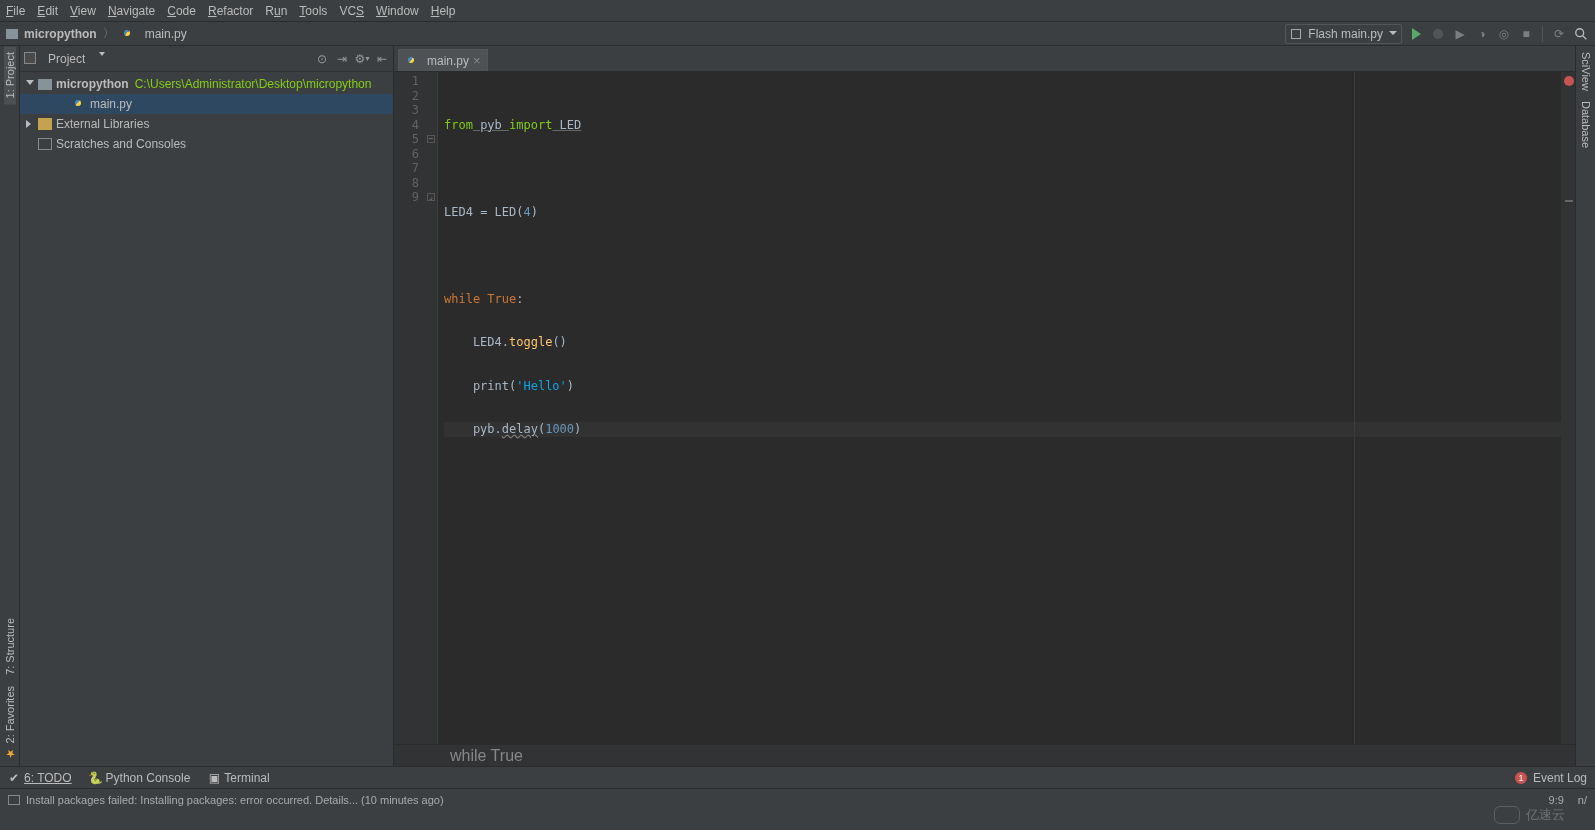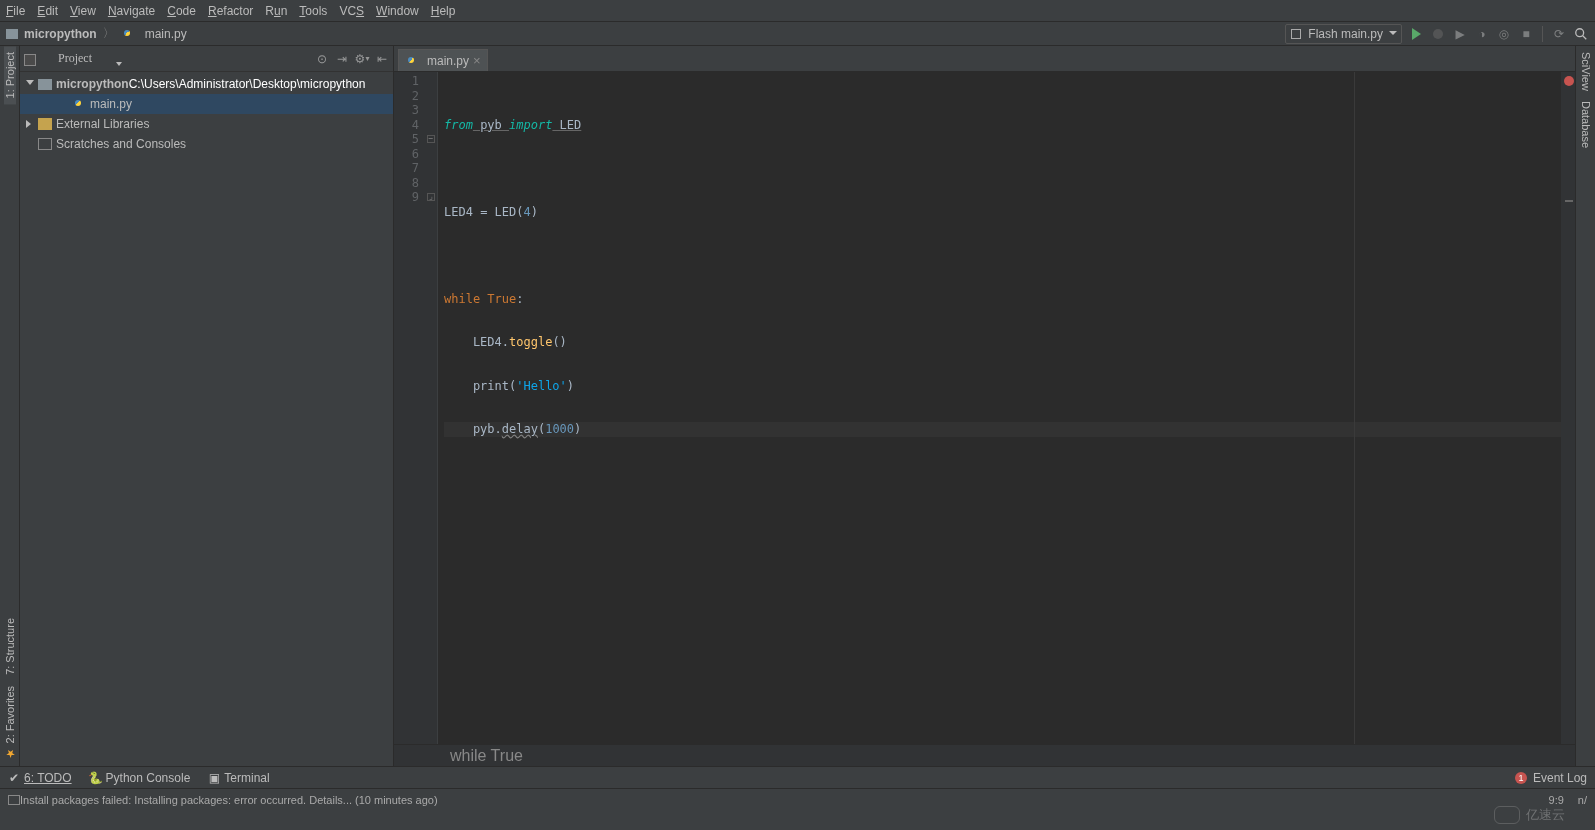--- a/index.html
+++ b/index.html
@@ -24,51 +24,51 @@
 .nav-sep { width: 1px; height: 16px; background: #555; margin: 0 2px; }
 .search-ic svg { stroke: #bbb; }
 .main-area { display: flex; height: 720px; position: relative; }
 .left-gutter { width: 20px; background: #3c3f41; border-right: 1px solid #2b2b2b; display: flex; flex-direction: column; justify-content: space-between; }
 .lg-top, .lg-bot { display: flex; flex-direction: column; align-items: center; }
 .vt { writing-mode: vertical-rl; transform: rotate(180deg); padding: 6px 0; cursor: pointer; white-space: nowrap; font-size: 11px; }
 .vt.active { background: #4b4f52; }
 .vt .star { color: #f0a732; }
 .project-panel { width: 374px; background: #3c3f41; border-right: 1px solid #2b2b2b; display: flex; flex-direction: column; }
 .pp-head { height: 26px; background: #3c3f41; display: flex; align-items: center; justify-content: space-between; padding: 0 4px; border-bottom: 1px solid #323232; }
-.pp-head-l { display: flex; align-items: flex-end; gap: 22px; font-family: Liberation Serif, serif; }
+.pp-head-l { display: flex; align-items: flex-start; gap: 12px; }
 .pp-head-l .pic { width: 12px; height: 12px; border: 1px solid #888; background: #4a4a4a; }
 .pp-head-l .dd { width: 0; height: 0; border-left: 3px solid transparent; border-right: 3px solid transparent; border-top: 4px solid #bbb; margin-left: 2px; }
 .pp-head-r { display: flex; gap: 6px; }
 .pp-head-r .tic { width: 14px; height: 14px; cursor: pointer; opacity: 0.7; display: flex; align-items: center; justify-content: center; }
 .tree { padding-top: 2px; overflow: hidden; }
 .tree-row { height: 20px; display: flex; align-items: center; padding-left: 6px; white-space: nowrap; cursor: pointer; }
 .tree-row.sel { background: #2f4861; }
 .tri { width: 8px; height: 8px; margin-right: 4px; }
 .tri.open::before { content: ''; display: block; width: 0; height: 0; border-left: 4px solid transparent; border-right: 4px solid transparent; border-top: 5px solid #bbb; }
 .tri.closed::before { content: ''; display: block; width: 0; height: 0; border-top: 4px solid transparent; border-bottom: 4px solid transparent; border-left: 5px solid #bbb; }
 .tri.none { visibility: hidden; }
 .tic-folder { width: 14px; height: 11px; background: #87939a; margin-right: 4px; }
 .tic-py { width: 14px; height: 14px; margin-right: 4px; position: relative; }
 .tic-py::after { content: ''; position: absolute; width: 6px; height: 6px; border-radius: 50%; background: linear-gradient(135deg,#4b8bbe 50%,#ffd43b 50%); top: 3px; left: 3px; }
 .tic-lib { width: 14px; height: 12px; background: linear-gradient(#c5a34e,#c5a34e); margin-right: 4px; }
 .tic-scratch { width: 14px; height: 12px; border: 1px solid #888; margin-right: 4px; }
-.tree-row .dimpath { color: #ffffff; }
+.tree-row .dimpath { color: #84cc16; margin-left: 6px; }
 .tree-row .bold { font-weight: bold; }
 .editor-area { flex: 1; display: flex; flex-direction: column; position: relative; }
 .tabbar { height: 26px; background: #3c3f41; display: flex; align-items: flex-end; padding-left: 4px; border-bottom: 1px solid #2b2b2b; }
 .etab { background: #4e5254; height: 22px; display: flex; align-items: center; padding: 0 6px; gap: 4px; border: 1px solid #555; border-bottom: none; cursor: pointer; margin-top: 4px; }
 .etab .close { color: #888; font-size: 13px; cursor: pointer; }
 .editor-body { flex: 1; display: flex; background: #2b2b2b; position: relative; }
 .gutter { width: 44px; background: #313335; text-align: right; color: #606366; font-family: Consolas, monospace; font-size: 12px; padding-top: 2px; border-right: 1px solid #3c3f41; }
 .gutter .ln { height: 14.5px; line-height: 14.5px; padding-right: 18px; position: relative; }
 .gutter .ln .fold { position: absolute; right: 2px; top: 3px; width: 8px; height: 8px; border: 1px solid #555; font-size: 8px; line-height: 6px; text-align: center; color: #888; }
 .code { flex: 1; font-family: Consolas, monospace; font-size: 12px; line-height: 14.5px; padding-top: 2px; padding-left: 6px; white-space: pre; position: relative; }
 .code .cl { height: 14.5px; }
 .code .cl.hl { background: #323232; }
-.kw { color: #14b8a6; font-style: italic; }
+.kw { color: #84cc16; }
 .kw2 { color: #cc7832; }
 .id { color: #a9b7c6; }
 .num { color: #6897bb; }
 .str { color: #0ea5e9; }
 .call { color: #ffc66d; }
 .und { text-decoration: underline; text-decoration-color: #666; }
 .wavy { text-decoration: underline wavy #808080; }
 .ed-col-line { position: absolute; top: 0; bottom: 0; left: 916px; border-left: 1px solid #3a3a3a; }
 .err-stripe { position: absolute; top: 0; right: 0; bottom: 0; width: 14px; background: #313335; }
 .err-stripe .err-ic { position: absolute; top: 4px; right: 1px; width: 10px; height: 10px; background: #c75450; border-radius: 50%; }
@@ -76,21 +76,21 @@
 .breadcrumb-bar { height: 22px; background: #313335; border-top: 1px solid #2b2b2b; display: flex; align-items: center; padding-left: 56px; color: #888; font-size: 16px; }
 .right-gutter { width: 20px; background: #3c3f41; border-left: 1px solid #2b2b2b; display: flex; flex-direction: column; align-items: center; padding-top: 6px; gap: 10px; }
 .rg-vt { writing-mode: vertical-rl; cursor: pointer; font-size: 11px; }
 .bottom-tabs { height: 22px; background: #3c3f41; border-top: 1px solid #2b2b2b; display: flex; align-items: center; justify-content: space-between; padding: 0 8px; }
 .bt-l { display: flex; gap: 18px; }
 .bt-item { display: flex; align-items: center; gap: 4px; cursor: pointer; }
 .bt-item .bic { width: 12px; height: 12px; display: inline-flex; align-items: center; justify-content: center; }
 .bt-r { display: flex; align-items: center; gap: 6px; }
 .bt-r .warn { width: 12px; height: 12px; background: #c75450; border-radius: 50%; color: #fff; font-size: 9px; text-align: center; line-height: 12px; }
 .statusbar { height: 22px; background: #3c3f41; border-top: 1px solid #2b2b2b; display: flex; align-items: center; justify-content: space-between; padding: 0 8px; color: #aaa; font-size: 11px; }
-.sb-l { display: flex; align-items: center; }
+.sb-l { display: flex; align-items: center; gap: 6px; }
 .sb-l .winic { width: 12px; height: 10px; border: 1px solid #888; }
 .sb-r { display: flex; align-items: center; gap: 14px; }
 .watermark { position: absolute; right: 30px; bottom: 6px; opacity: 0.35; pointer-events: none; font-size: 13px; color: #ccc; display: flex; align-items: center; gap: 6px; }
 .watermark .wlogo { width: 26px; height: 18px; border: 1px solid #999; border-radius: 6px; }
 </style>
 </head>
 <body>
 
 <div class="menubar">
   <span class="mi"><span class="mn">F</span>ile</span>

